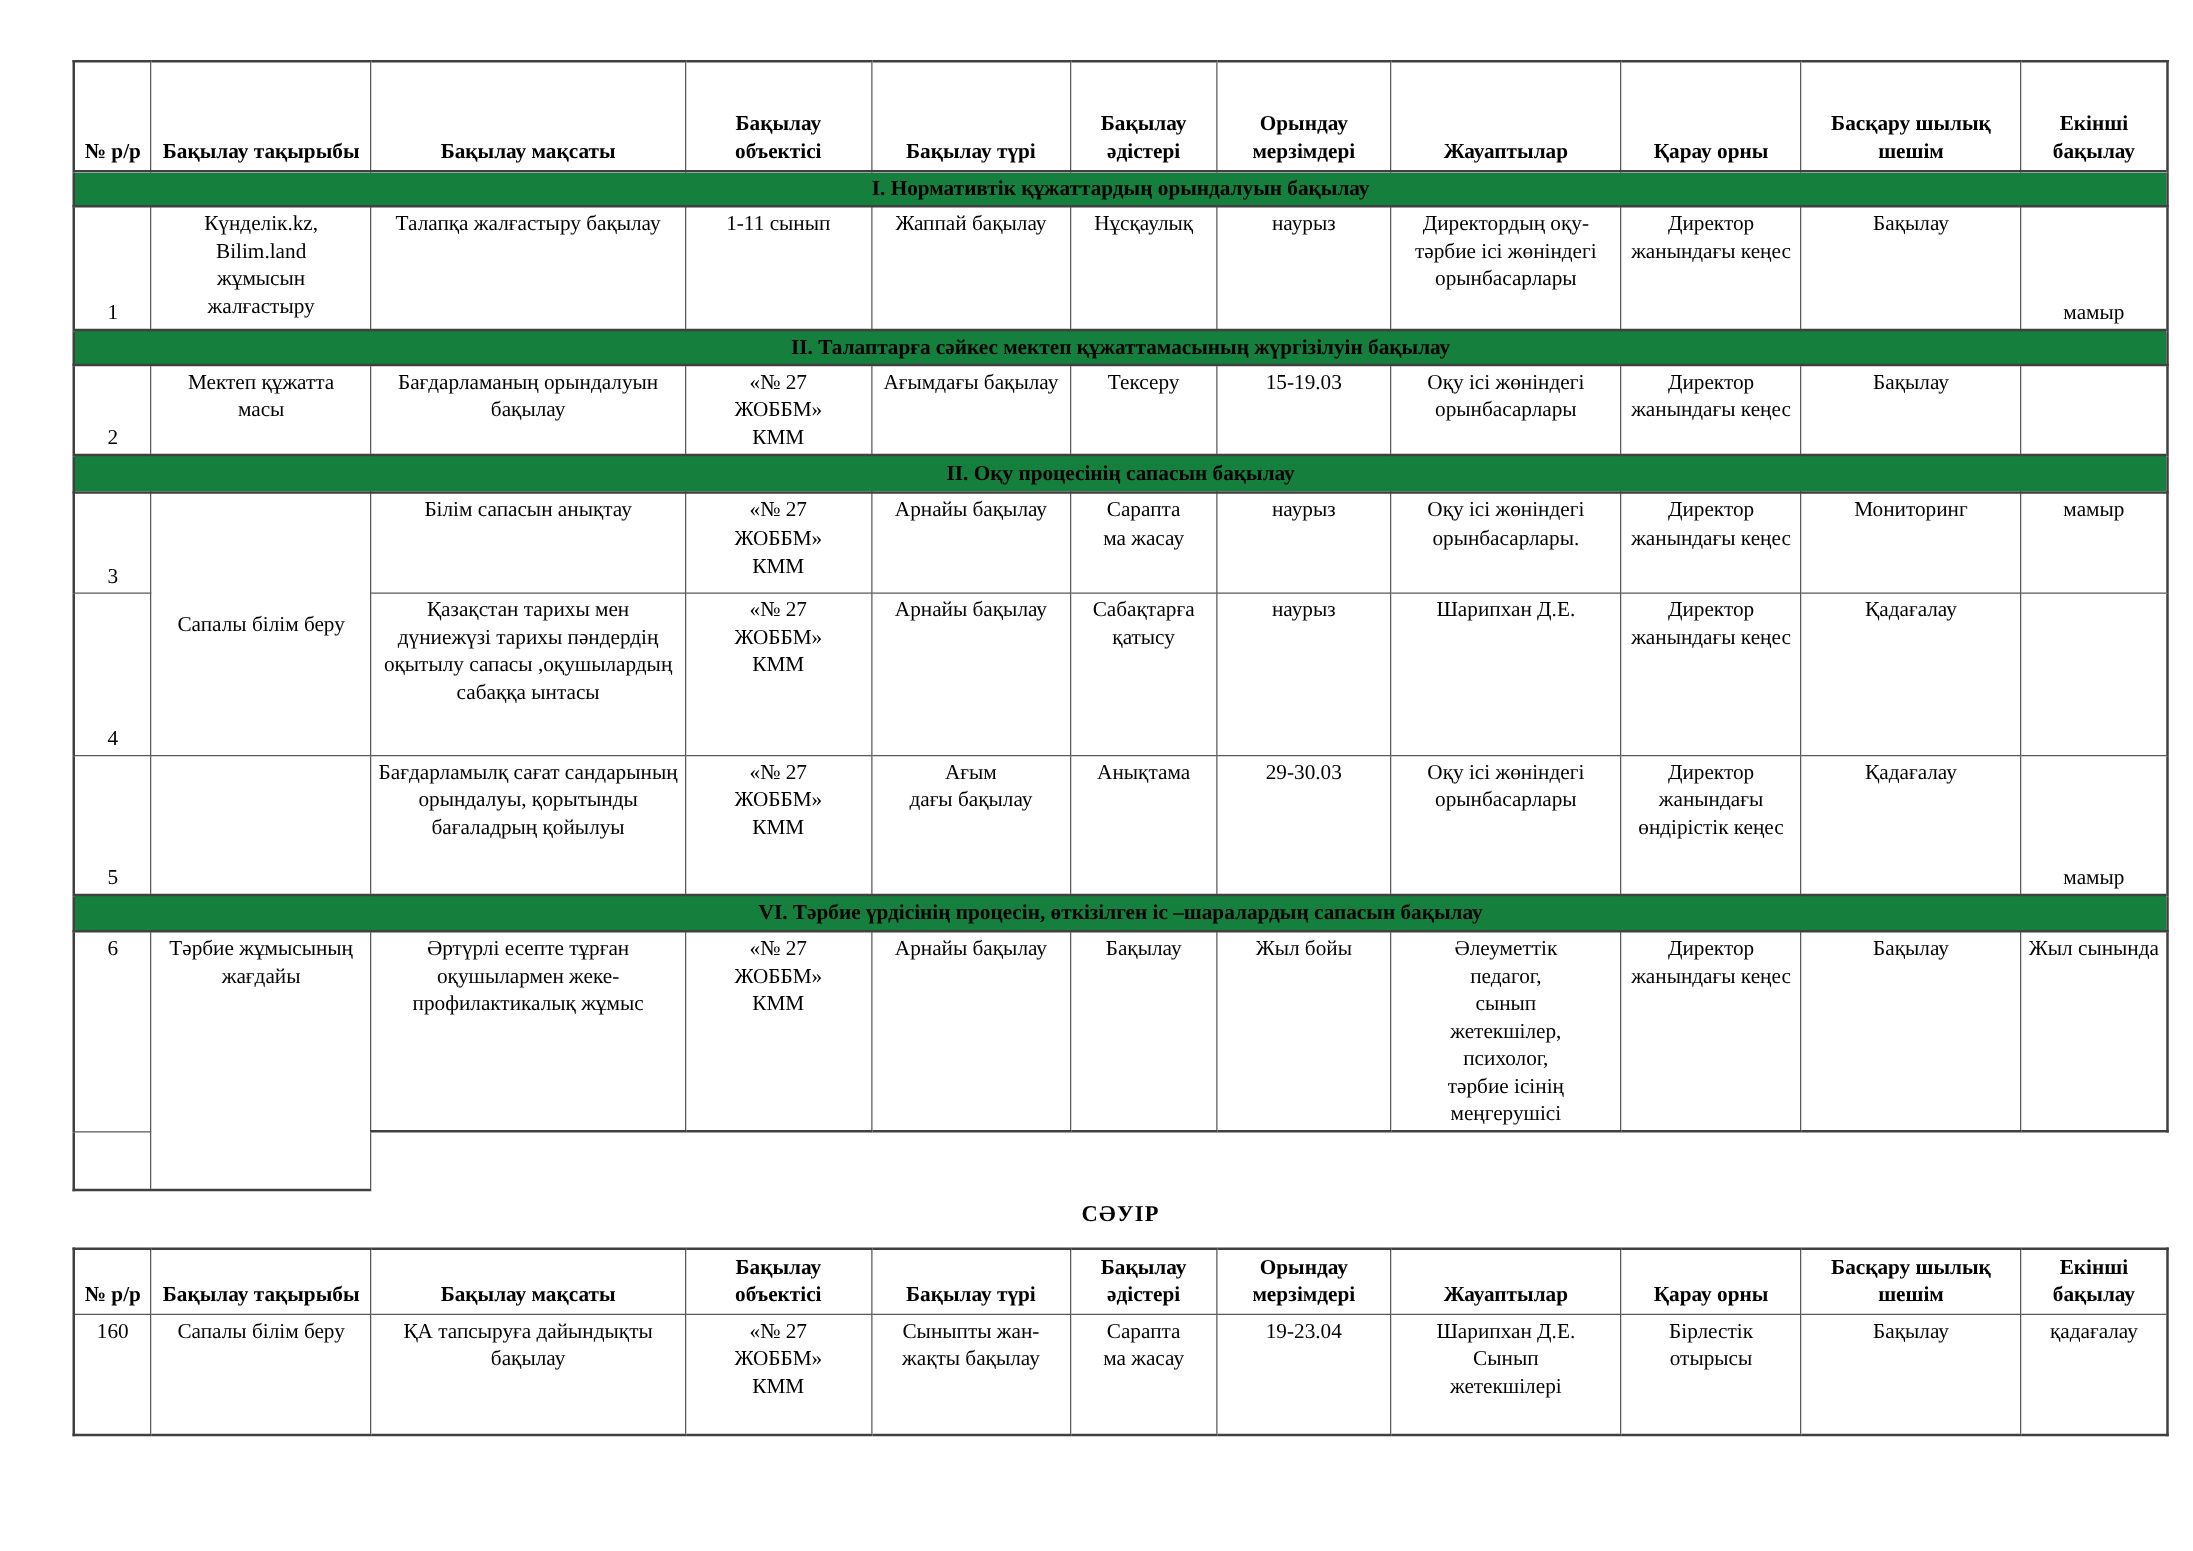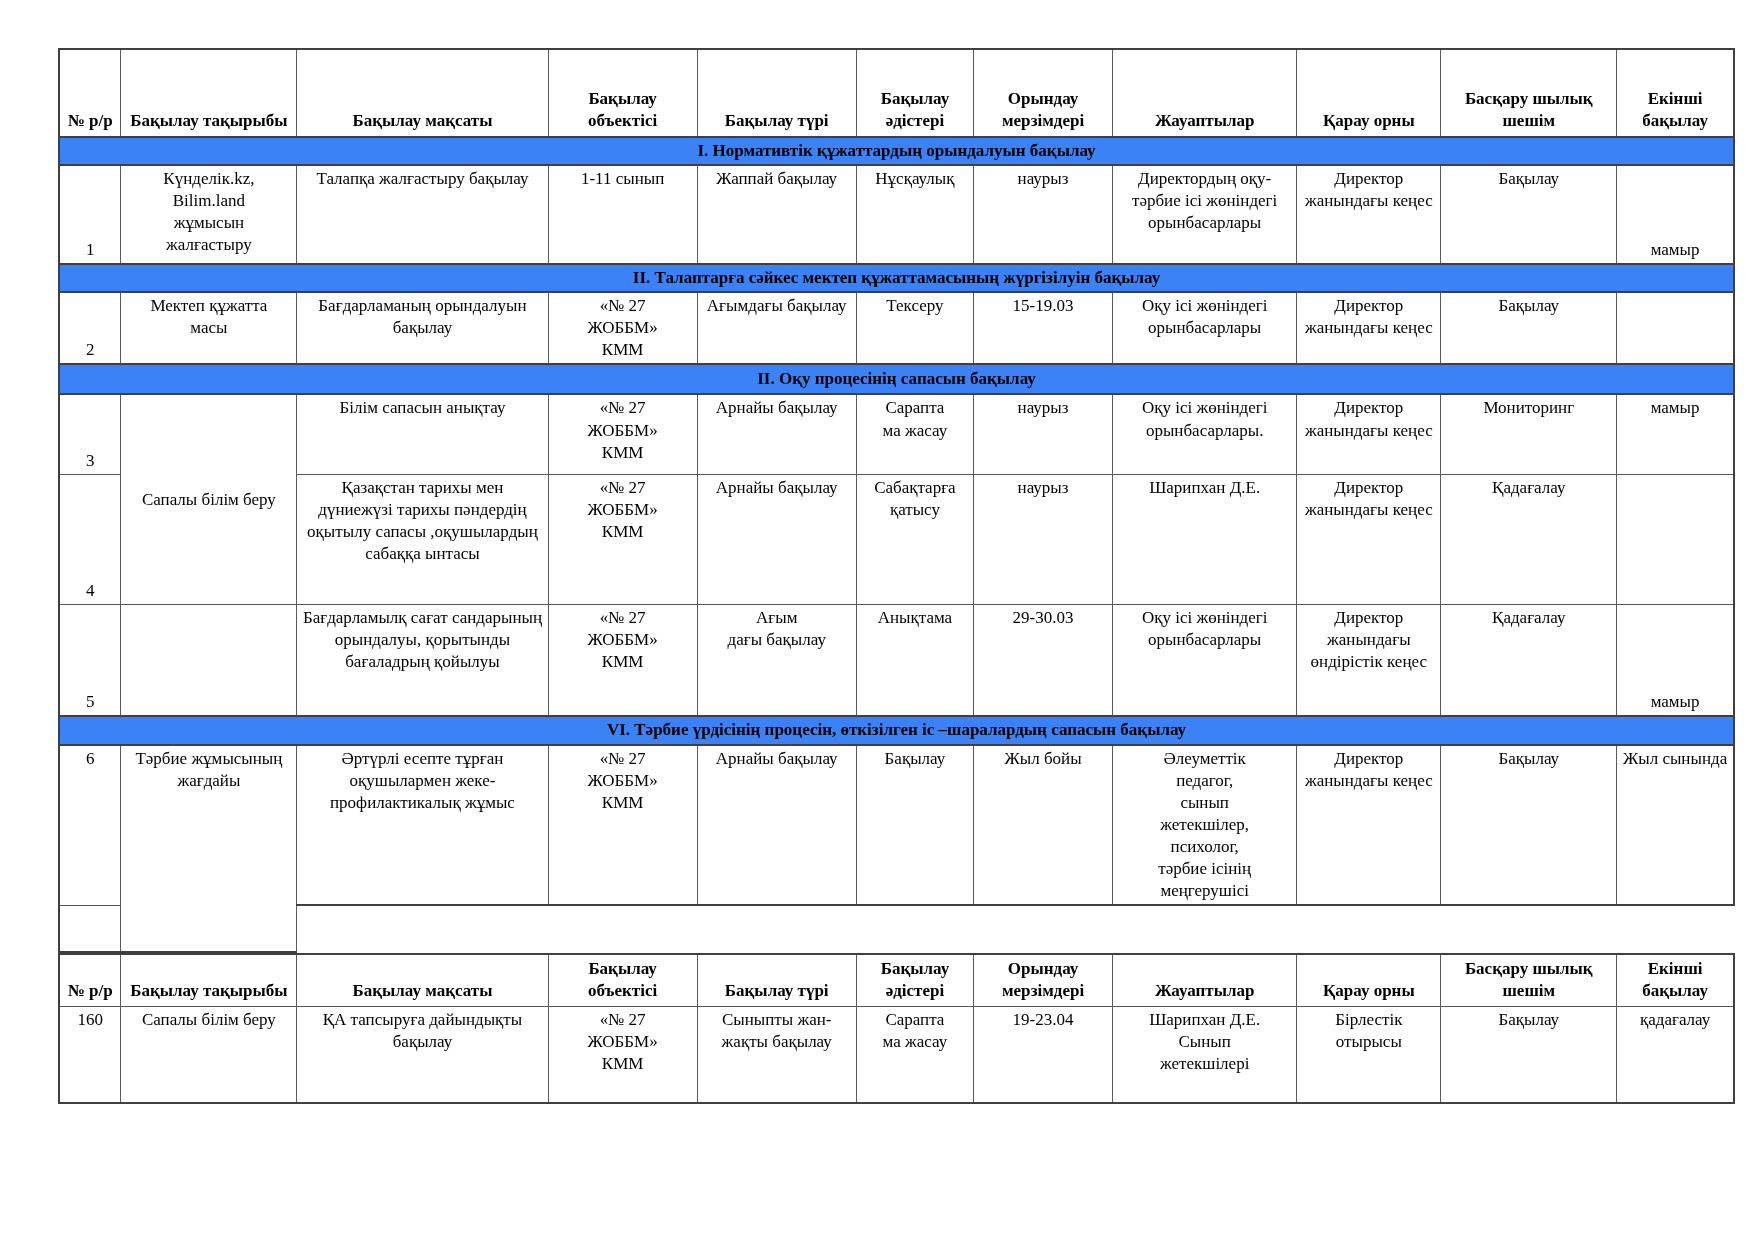--- a/index.html
+++ b/index.html
@@ -16,21 +16,21 @@
   td.c{
     border:1px solid #595959;
     text-align:center;vertical-align:top;
     padding:2px 5px;
     font-size:17px;line-height:1.3;
     white-space:pre-line;
     overflow:hidden;
   }
   tr.hdr td.c{font-weight:bold;vertical-align:bottom;padding-bottom:4px;}
   tr.sec td.c{
-    background:#3b82f6;font-weight:bold;vertical-align:middle;
+    background:#15803d;font-weight:bold;vertical-align:middle;
     border-top:2px solid #404040;border-bottom:2px solid #404040;
   }
   .bl{border-left:2px solid #404040 !important;}
   .br{border-right:2px solid #404040 !important;margin-top:12px;}
   .bt{border-top:2px solid #404040 !important;}
   .bb{border-bottom:2px solid #404040 !important;}
   .vb{vertical-align:bottom !important;}
   .vm{vertical-align:middle !important;}
   td.nob{border:none;background:transparent;}
   .month-title{
@@ -195,20 +195,21 @@
       <td class="c bb br">Жыл сынында</td>
     </tr>
 
     <tr style="height:47px">
       <td class="c bl bb"></td>
       <td class="nob" colspan="9"></td>
     </tr>
   </tbody>
     </table>
 
+  <div class="month-title">СӘУІР</div>
 
   <table class="ctrl">
     <colgroup>
       <col style="width:3.7%">
         <col style="width:10.5%">
         <col style="width:15%">
       <col style="width:8.9%">
         <col style="width:9.5%">
         <col style="width:7%">
       <col style="width:8.3%">

